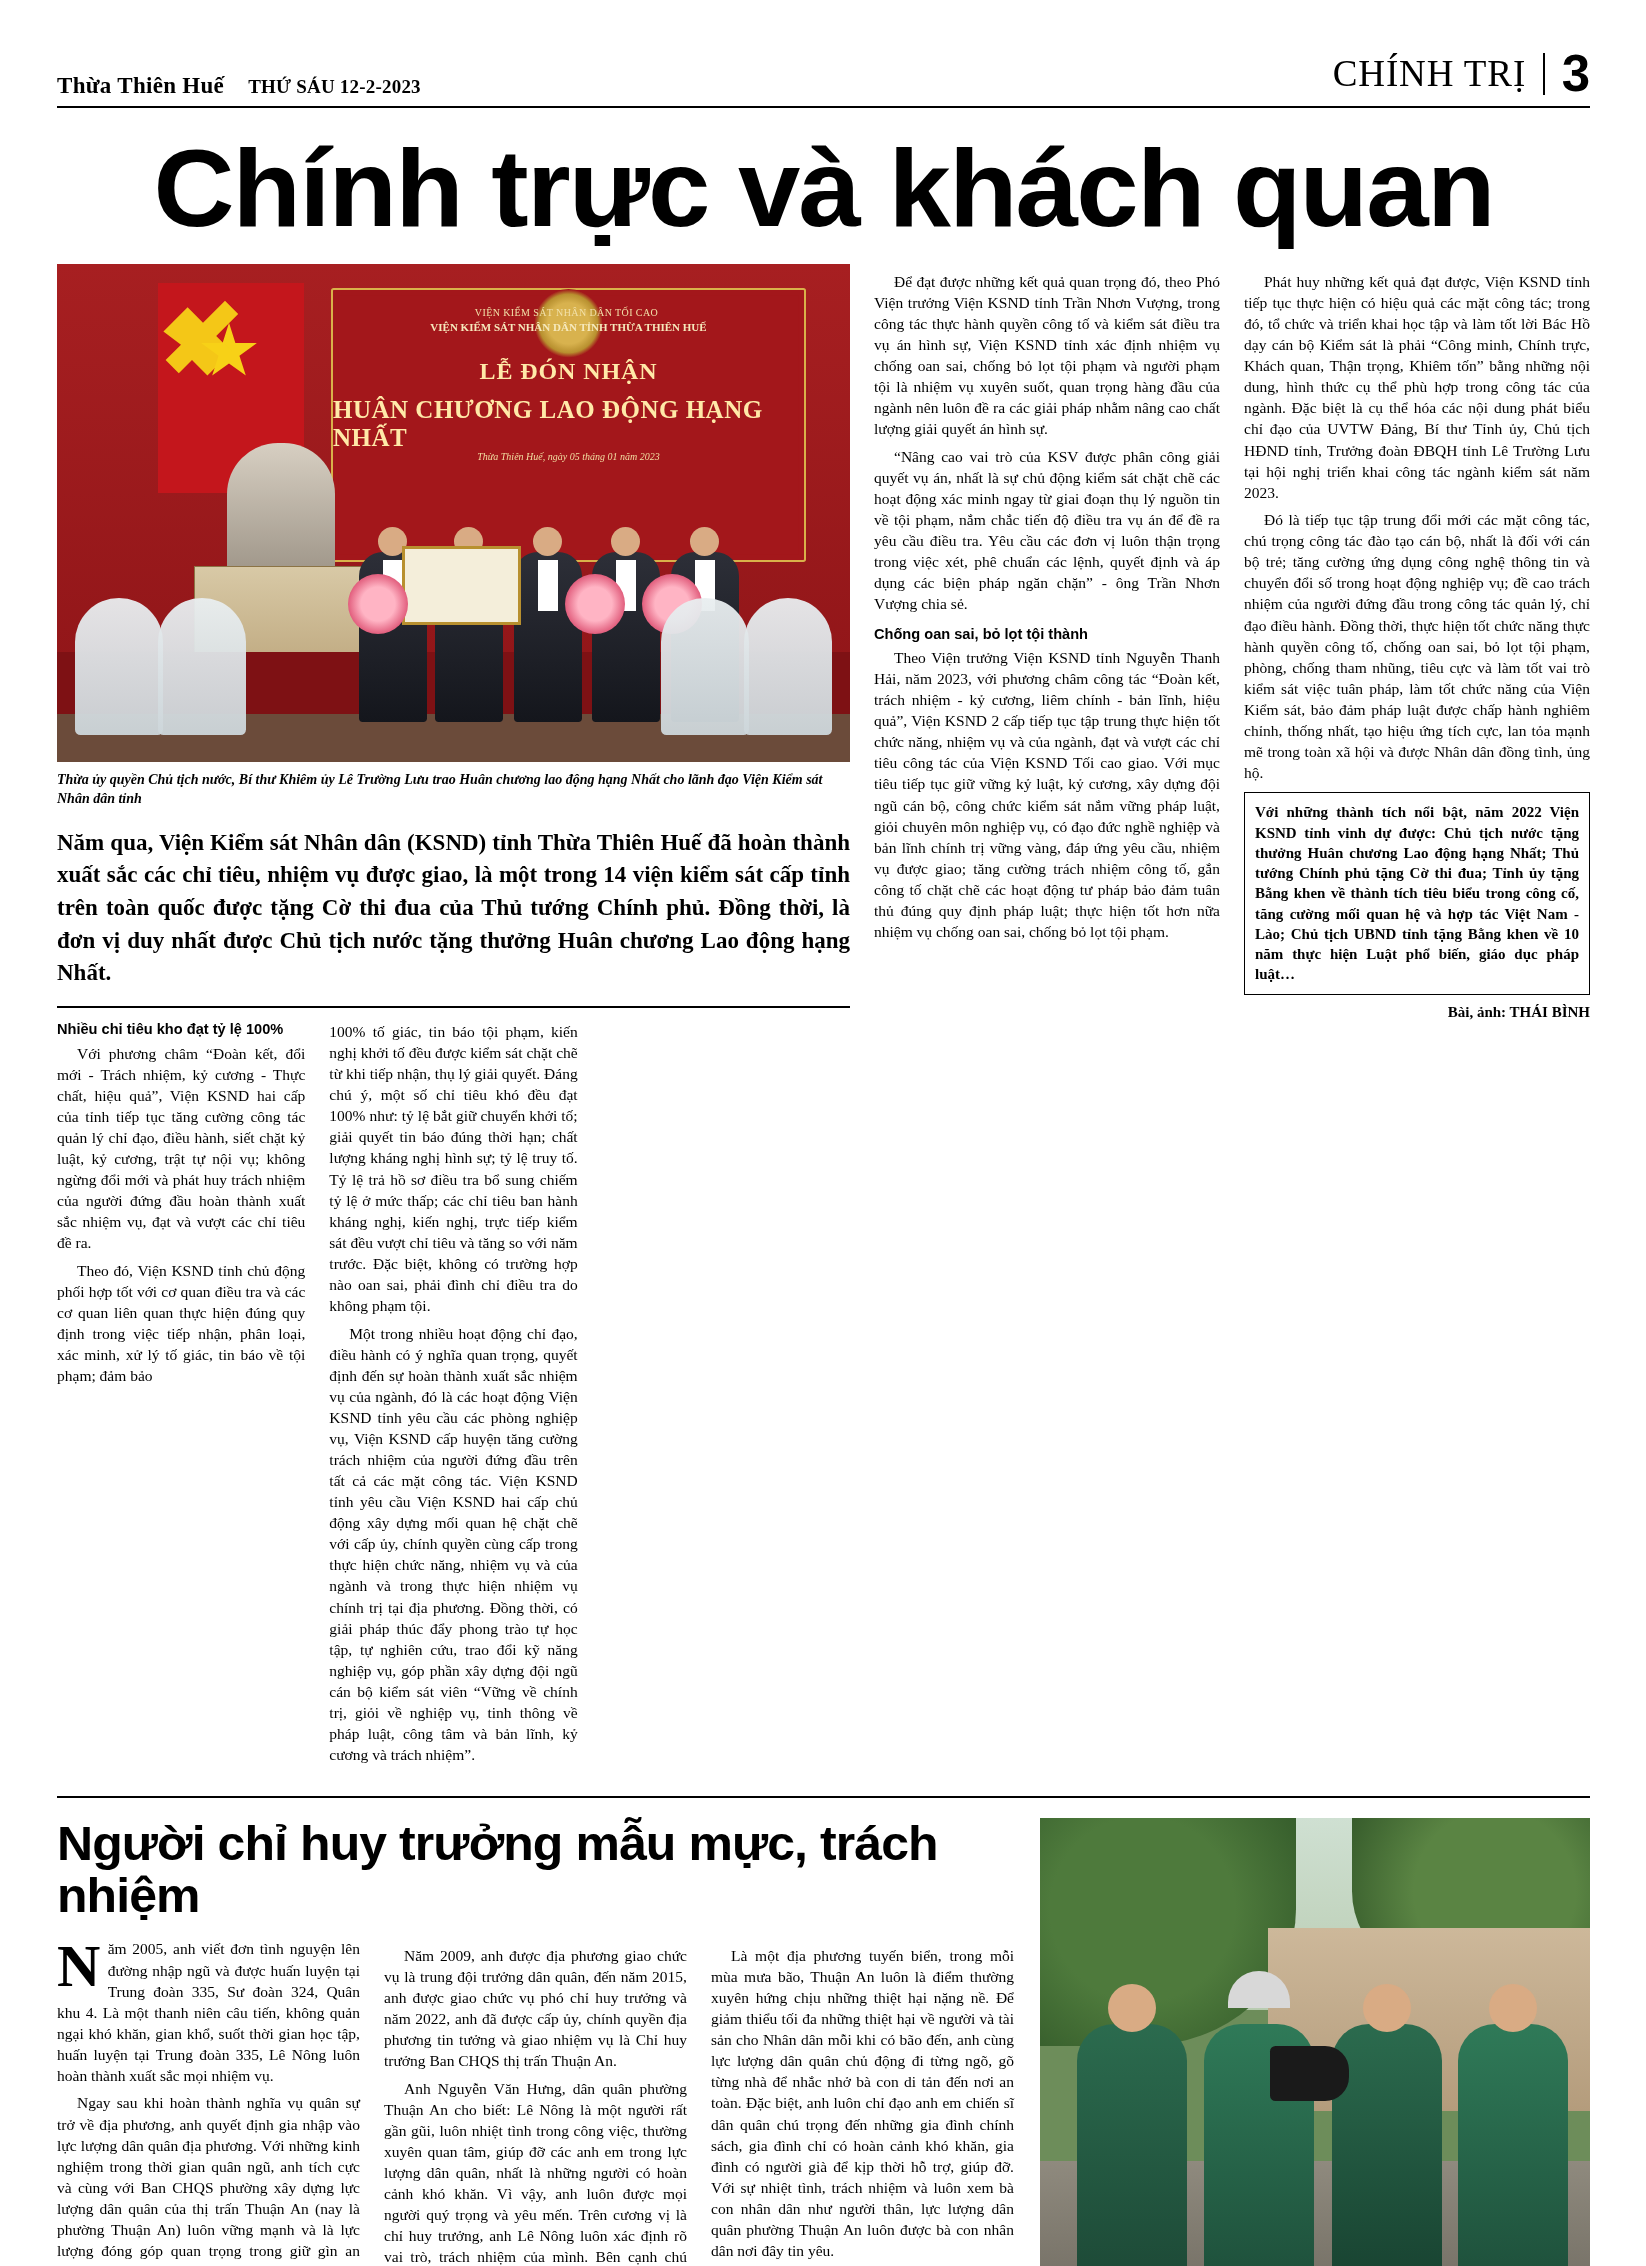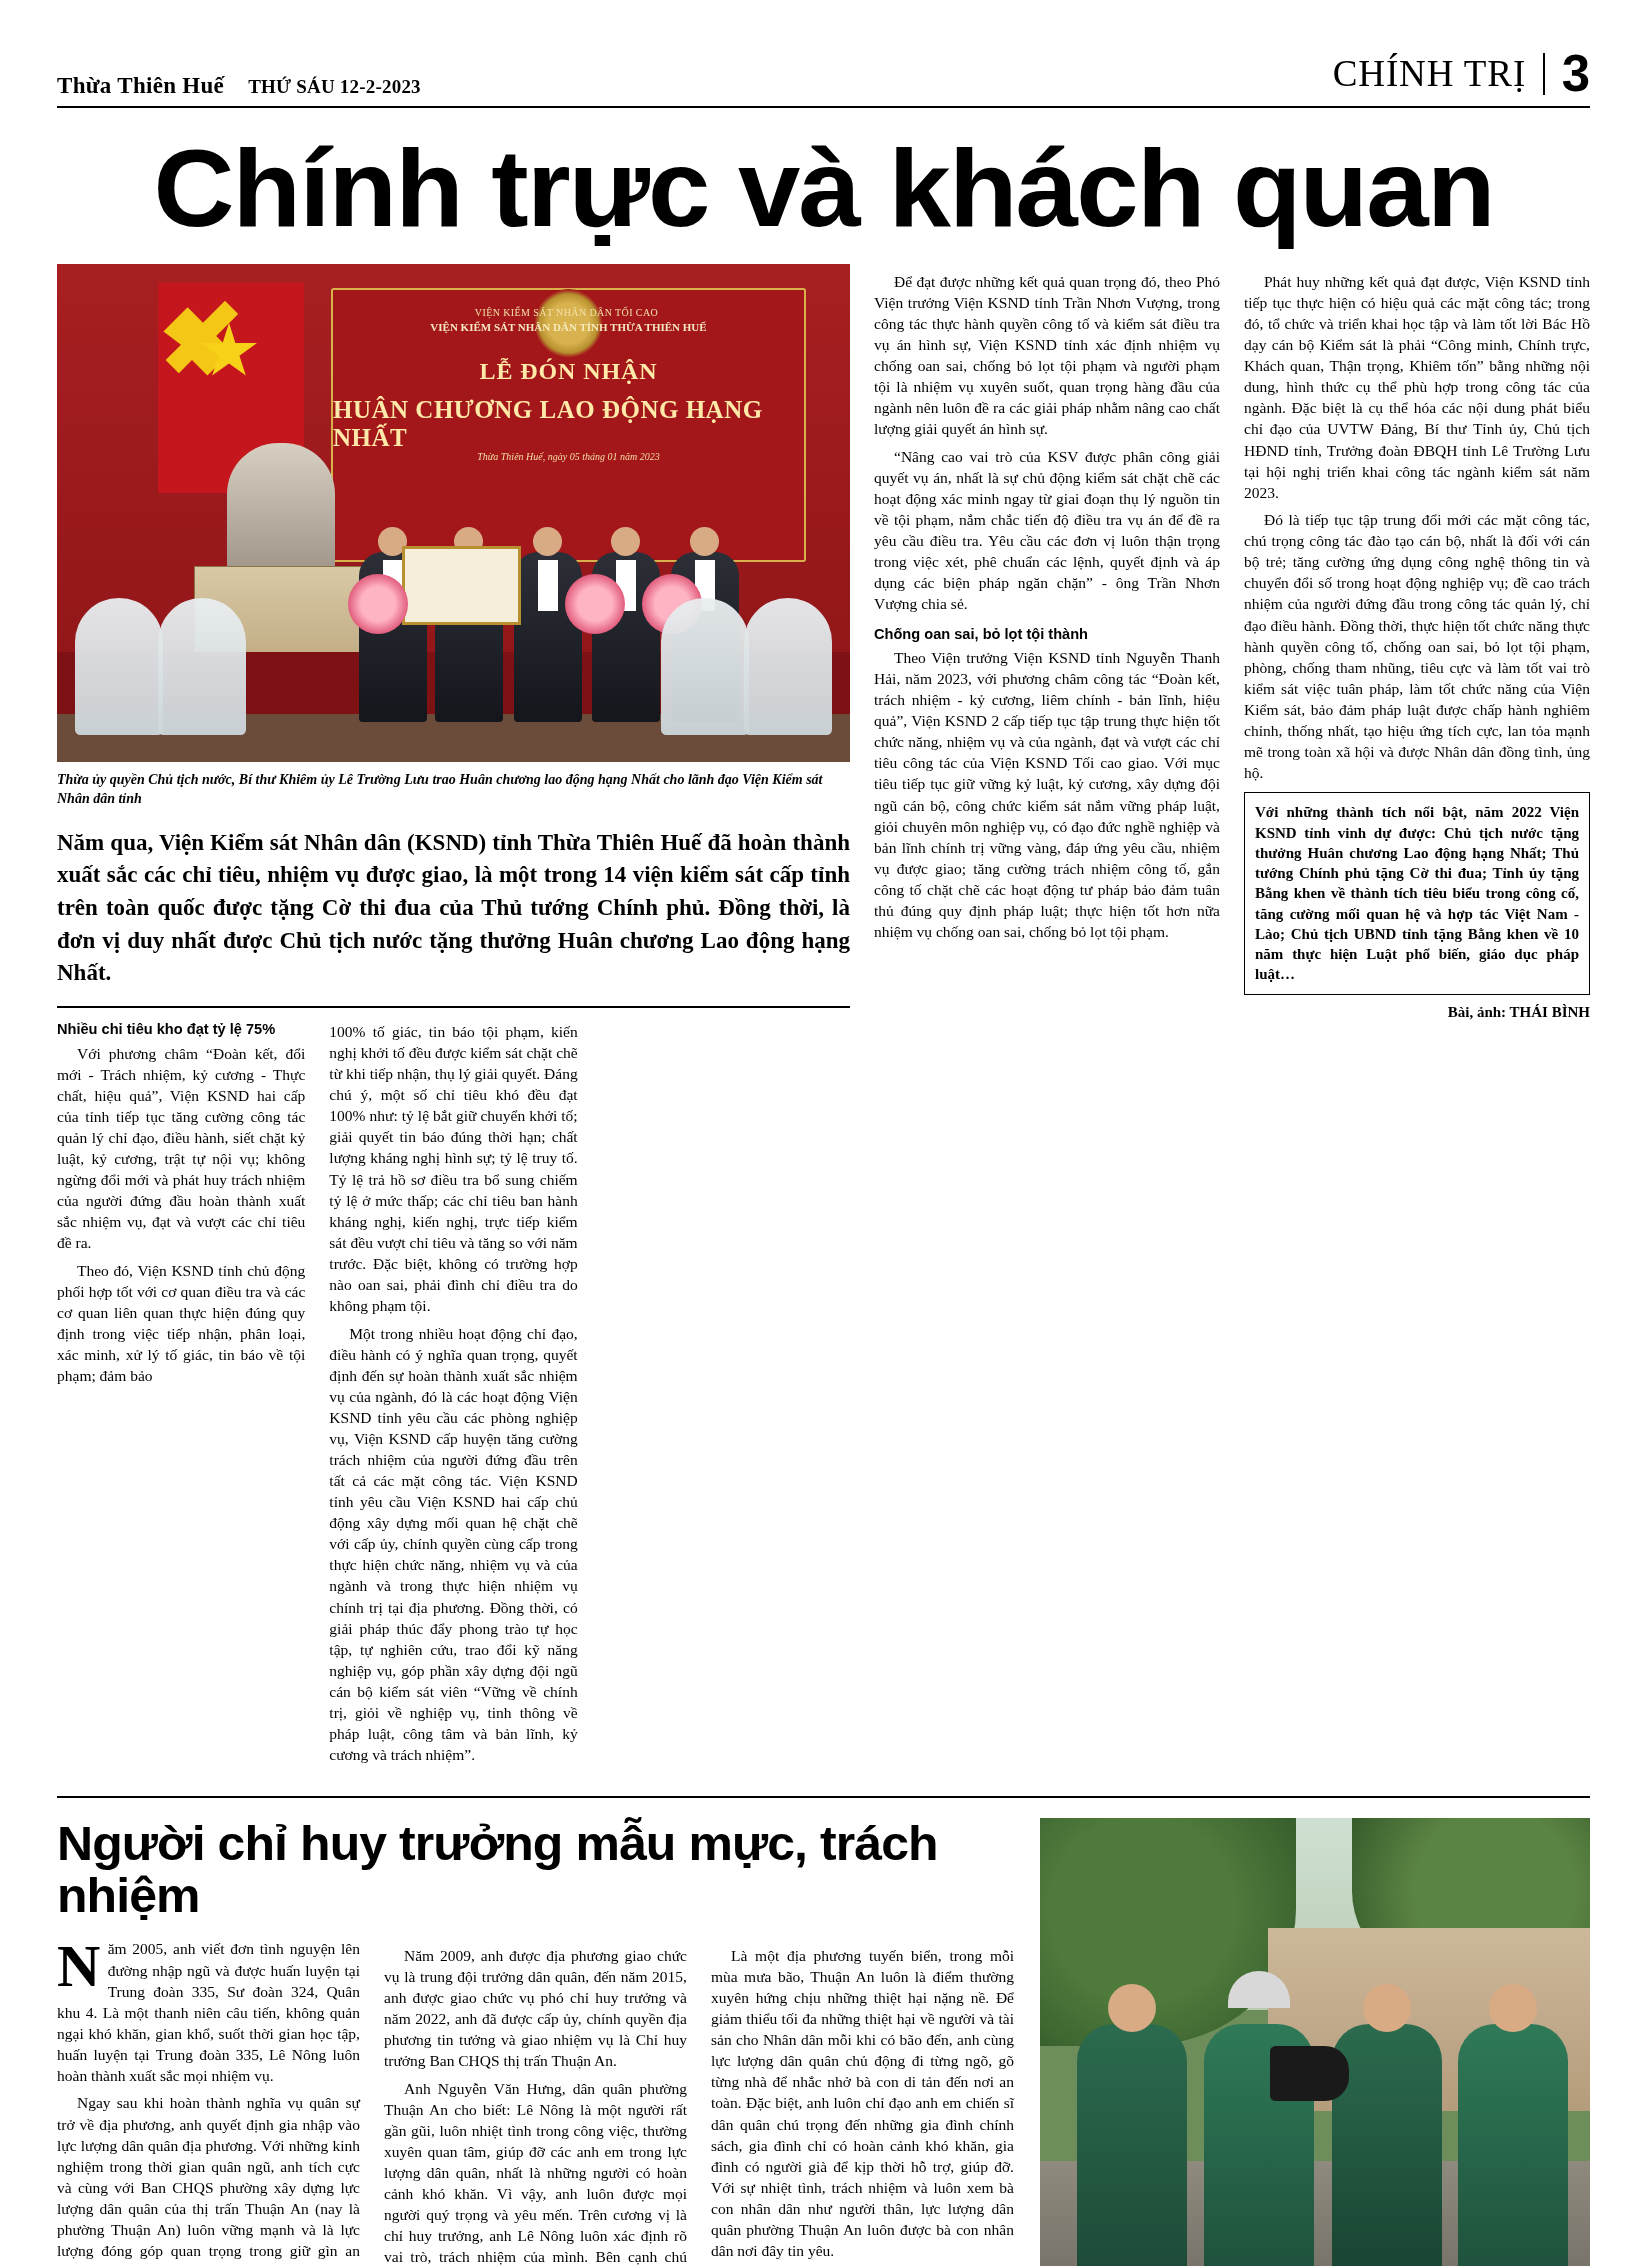--- a/index.html
+++ b/index.html
@@ -325,21 +325,21 @@
           <div class="ph-wreath" style="right:101px;"></div>
         </div>
         <div class="caption">Thừa ủy quyền Chủ tịch nước, Bí thư Khiêm ủy Lê Trường Lưu trao Huân chương lao động hạng Nhất cho lãnh đạo Viện Kiểm sát Nhân dân tỉnh</div>
       </div>
 
       <div class="lead">Năm qua, Viện Kiểm sát Nhân dân (KSND) tỉnh Thừa Thiên Huế đã hoàn thành xuất sắc các chỉ tiêu, nhiệm vụ được giao, là một trong 14 viện kiểm sát cấp tỉnh trên toàn quốc được tặng Cờ thi đua của Thủ tướng Chính phủ. Đồng thời, là đơn vị duy nhất được Chủ tịch nước tặng thưởng Huân chương Lao động hạng Nhất.</div>
       <div class="lead-rule"></div>
 
       <div class="sub3">
         <div class="col">
-          <div class="subhead">Nhiều chỉ tiêu kho đạt tỷ lệ 75%</div>
+          <div class="subhead">Nhiều chỉ tiêu kho đạt tỷ lệ 100%</div>
           <p class="body">Với phương châm “Đoàn kết, đổi mới - Trách nhiệm, kỷ cương - Thực chất, hiệu quả”, Viện KSND hai cấp của tỉnh tiếp tục tăng cường công tác quản lý chỉ đạo, điều hành, siết chặt kỷ luật, kỷ cương, trật tự nội vụ; không ngừng đổi mới và phát huy trách nhiệm của người đứng đầu hoàn thành xuất sắc nhiệm vụ, đạt và vượt các chỉ tiêu đề ra.</p>
           <p class="body">Theo đó, Viện KSND tỉnh chủ động phối hợp tốt với cơ quan điều tra và các cơ quan liên quan thực hiện đúng quy định trong việc tiếp nhận, phân loại, xác minh, xử lý tố giác, tin báo về tội phạm; đảm bảo</p>
         </div>
         <div class="col">
           <p class="body noind">100% tố giác, tin báo tội phạm, kiến nghị khởi tố đều được kiểm sát chặt chẽ từ khi tiếp nhận, thụ lý giải quyết. Đáng chú ý, một số chỉ tiêu khó đều đạt 100% như: tỷ lệ bắt giữ chuyển khởi tố; giải quyết tin báo đúng thời hạn; chất lượng kháng nghị hình sự; tỷ lệ truy tố. Tỷ lệ trả hồ sơ điều tra bổ sung chiếm tỷ lệ ở mức thấp; các chỉ tiêu ban hành kháng nghị, kiến nghị, trực tiếp kiểm sát đều vượt chỉ tiêu và tăng so với năm trước. Đặc biệt, không có trường hợp nào oan sai, phải đình chỉ điều tra do không phạm tội.</p>
           <p class="body">Một trong nhiều hoạt động chỉ đạo, điều hành có ý nghĩa quan trọng, quyết định đến sự hoàn thành xuất sắc nhiệm vụ của ngành, đó là các hoạt động Viện KSND tỉnh yêu cầu các phòng nghiệp vụ, Viện KSND cấp huyện tăng cường trách nhiệm của người đứng đầu trên tất cả các mặt công tác. Viện KSND tỉnh yêu cầu Viện KSND hai cấp chủ động xây dựng mối quan hệ chặt chẽ với cấp ủy, chính quyền cùng cấp trong thực hiện chức năng, nhiệm vụ và của ngành và trong thực hiện nhiệm vụ chính trị tại địa phương. Đồng thời, có giải pháp thúc đẩy phong trào tự học tập, tự nghiên cứu, trao đổi kỹ năng nghiệp vụ, góp phần xây dựng đội ngũ cán bộ kiểm sát viên “Vững về chính trị, giỏi về nghiệp vụ, tinh thông về pháp luật, công tâm và bản lĩnh, kỷ cương và trách nhiệm”.</p>
         </div>
         <div class="col">
           <p class="body noind"></p>
         </div>

